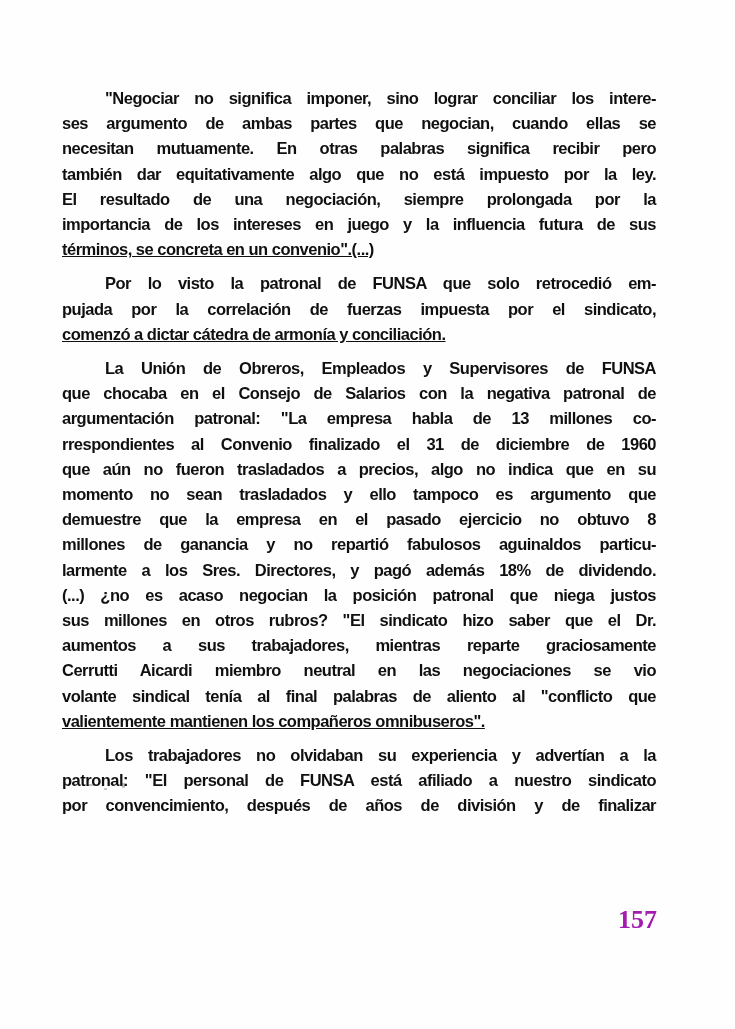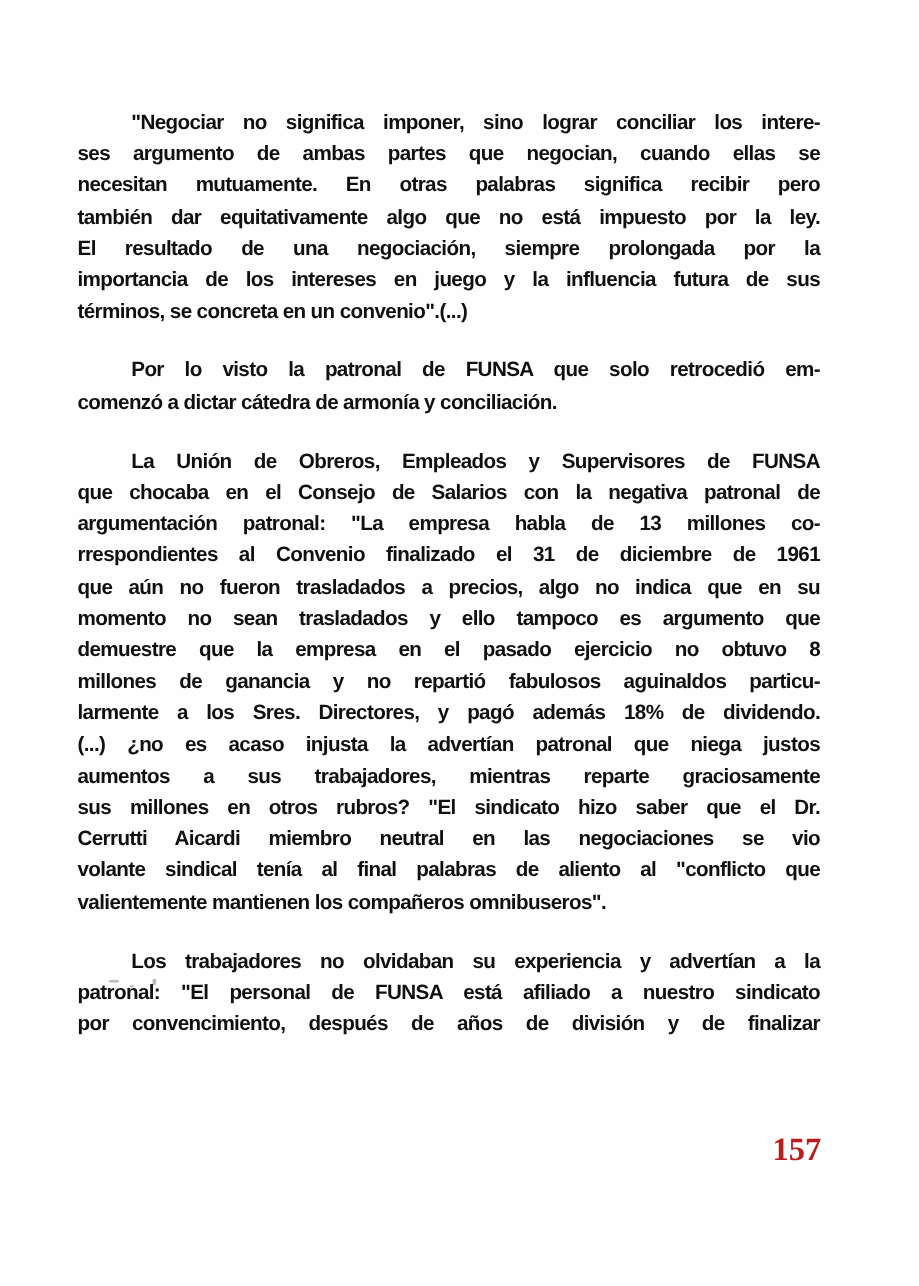--- a/index.html
+++ b/index.html
@@ -20,38 +20,39 @@
     left: 62px;
     top: 86px;
     width: 594px;
     color: #101010;
     font-weight: 700;
     font-size: 16.5px;
     line-height: 25.2px;
     letter-spacing: -0.5px;
   }
   .paragraph + .paragraph {
-    margin-top: 22px;
+    margin-top: 9px;
   }
   .line {
     text-align: justify;
     text-align-last: justify;
     white-space: normal;
   }
   .line.first {
     padding-left: 43px;
   }
   .line.para-last {
     text-align-last: left;
+    text-decoration: underline;
   }
   .page-number {
     position: absolute;
     top: 906px;
     right: 78px;
-    color: #b91c1c;
+    color: #a21caf;
     font-family: "Liberation Serif", "DejaVu Serif", serif;
     font-weight: 700;
     font-size: 26px;
     line-height: 28px;
   }
   .artifact {
     position: absolute;
     background: rgba(20, 20, 20, 0.28);
     border-radius: 1px;
   }
@@ -68,35 +69,36 @@
         <div class="line first">"Negociar no significa imponer, sino lograr conciliar los intere-</div>
         <div class="line">ses argumento de ambas partes que negocian, cuando ellas se</div>
         <div class="line">necesitan mutuamente. En otras palabras significa recibir pero</div>
         <div class="line">también dar equitativamente algo que no está impuesto por la ley.</div>
         <div class="line">El resultado de una negociación, siempre prolongada por la</div>
         <div class="line">importancia de los intereses en juego y la influencia futura de sus</div>
         <div class="line para-last">términos, se concreta en un convenio".(...)</div>
       </div>
       <div class="paragraph">
         <div class="line first">Por lo visto la patronal de FUNSA que solo retrocedió em-</div>
+        <div class="line">pujada por la correlación de fuerzas impuesta por el sindicato,</div>
         <div class="line para-last">comenzó a dictar cátedra de armonía y conciliación.</div>
       </div>
       <div class="paragraph">
         <div class="line first">La Unión de Obreros, Empleados y Supervisores de FUNSA</div>
         <div class="line">que chocaba en el Consejo de Salarios con la negativa patronal de</div>
         <div class="line">argumentación patronal: "La empresa habla de 13 millones co-</div>
-        <div class="line">rrespondientes al Convenio finalizado el 31 de diciembre de 1961</div>
+        <div class="line">rrespondientes al Convenio finalizado el 31 de diciembre de 1960</div>
         <div class="line">que aún no fueron trasladados a precios, algo no indica que en su</div>
         <div class="line">momento no sean trasladados y ello tampoco es argumento que</div>
         <div class="line">demuestre que la empresa en el pasado ejercicio no obtuvo 8</div>
         <div class="line">millones de ganancia y no repartió fabulosos aguinaldos particu-</div>
         <div class="line">larmente a los Sres. Directores, y pagó además 18% de dividendo.</div>
-        <div class="line">(...) ¿no es acaso injusta la advertían patronal que niega justos</div>
+        <div class="line">(...) ¿no es acaso negocian la posición patronal que niega justos</div>
+        <div class="line">sus millones en otros rubros? "El sindicato hizo saber que el Dr.</div>
         <div class="line">aumentos a sus trabajadores, mientras reparte graciosamente</div>
-        <div class="line">sus millones en otros rubros? "El sindicato hizo saber que el Dr.</div>
         <div class="line">Cerrutti Aicardi miembro neutral en las negociaciones se vio</div>
         <div class="line">volante sindical tenía al final palabras de aliento al "conflicto que</div>
         <div class="line para-last">valientemente mantienen los compañeros omnibuseros".</div>
       </div>
       <div class="paragraph">
         <div class="line first">Los trabajadores no olvidaban su experiencia y advertían a la</div>
         <div class="line">patronal: "El personal de FUNSA está afiliado a nuestro sindicato</div>
         <div class="line">por convencimiento, después de años de división y de finalizar</div>
       </div>
     </div>

